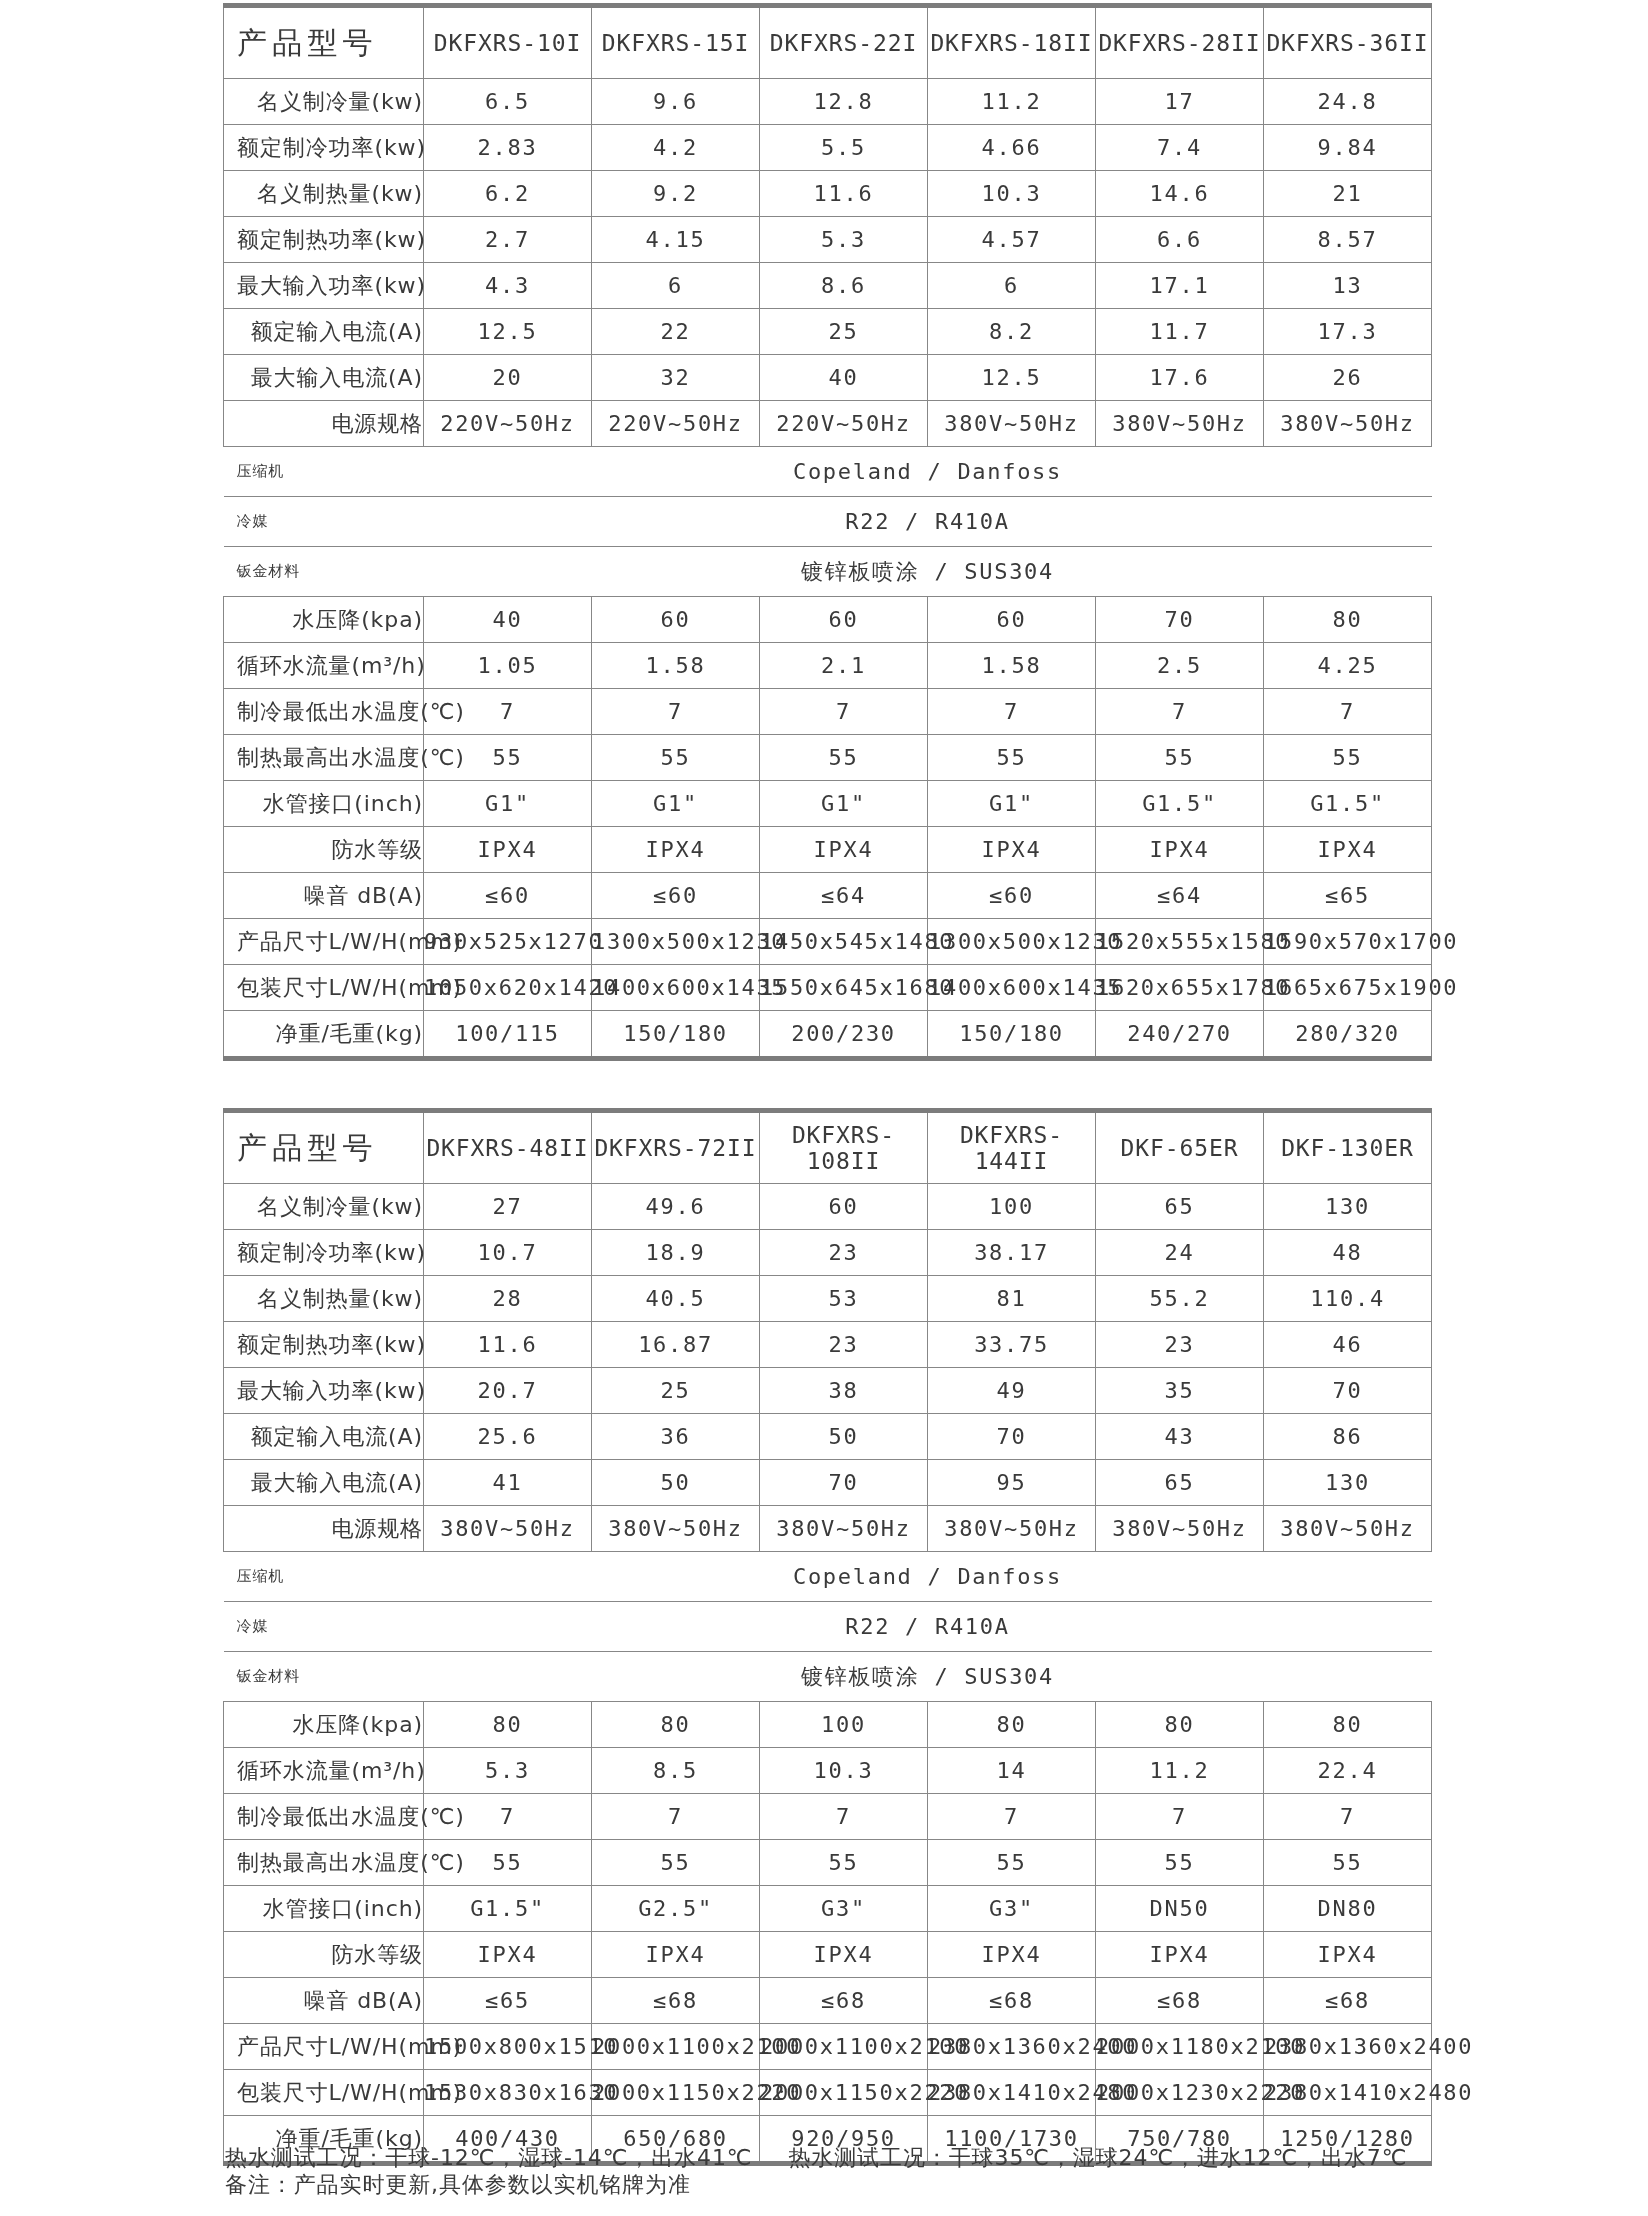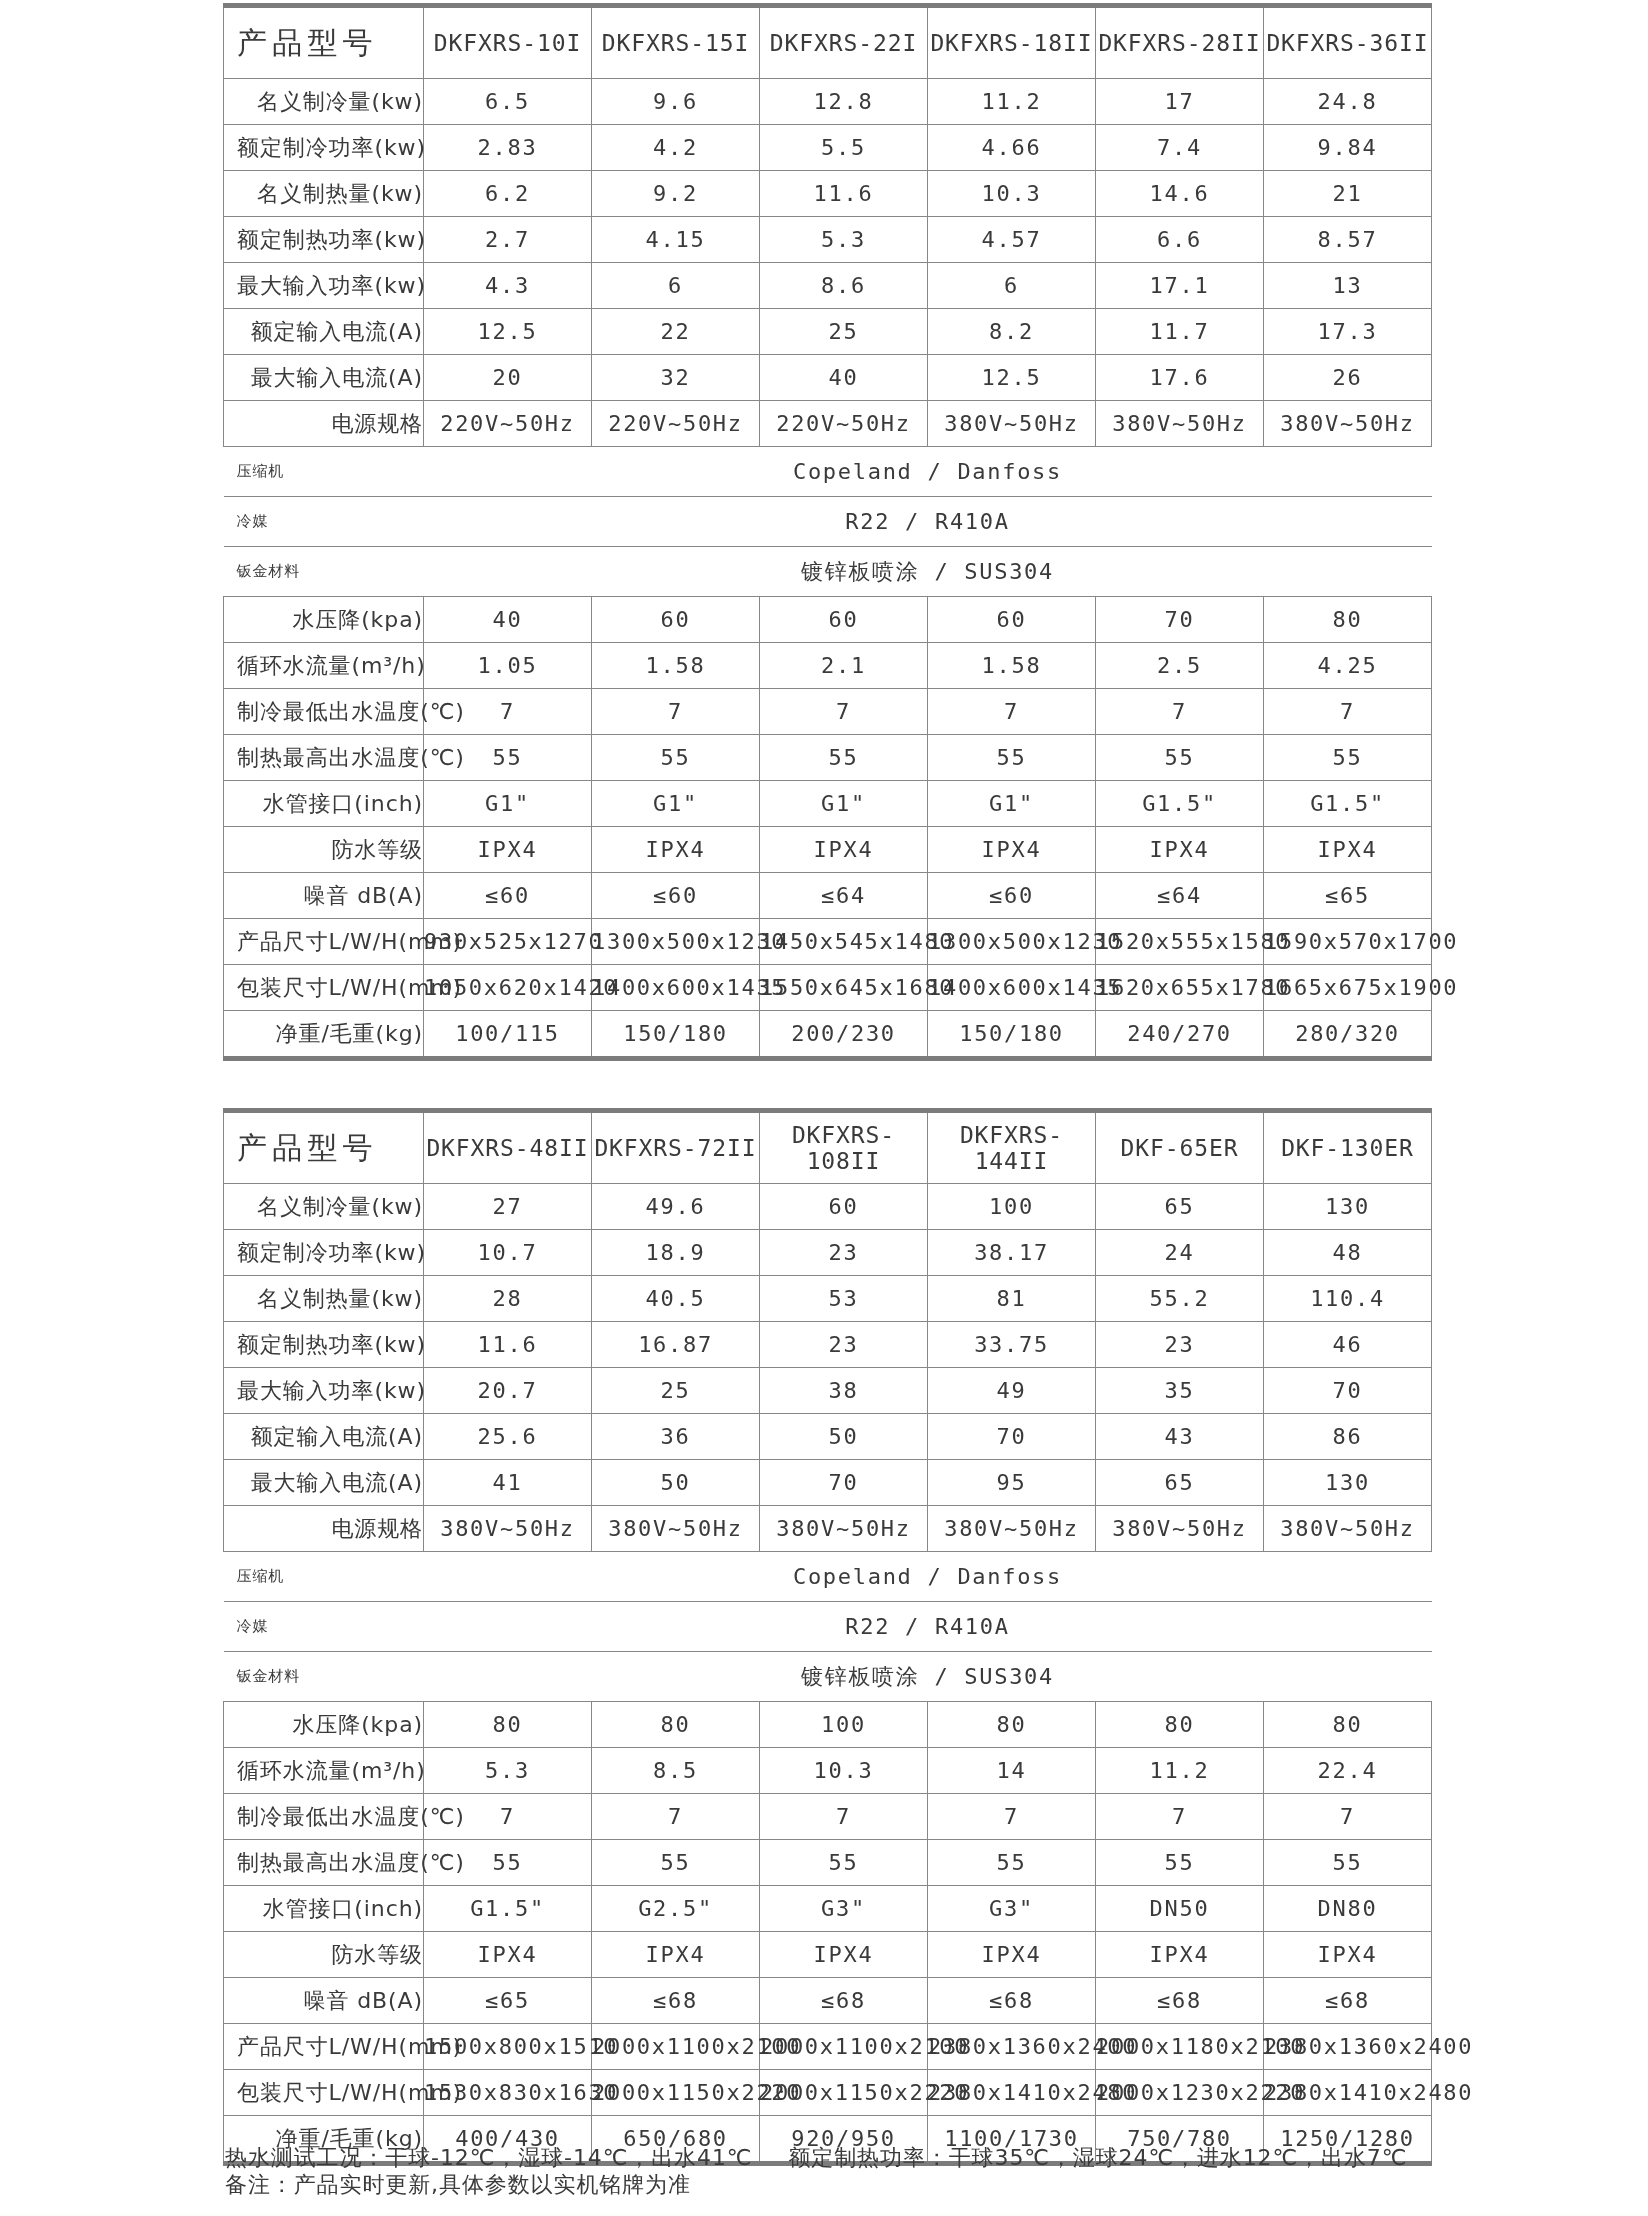--- a/index.html
+++ b/index.html
@@ -530,19 +530,19 @@
           <td class="val">920/950</td>
           <td class="val">1100/1730</td>
           <td class="val">750/780</td>
           <td class="val">1250/1280</td>
         </tr>
       </tbody>
   </table>
 
   <div class="notes">
     <p class="note-line">
-      <span>热水测试工况：干球-12℃，湿球-14℃，出水41℃</span><span class="note-part-right">额定制热功率：干球35℃，湿球24℃，进水12℃，出水7℃</span>
+      <span>热水测试工况：干球-12℃，湿球-14℃，出水41℃</span><span class="note-part-right">热水测试工况：干球35℃，湿球24℃，进水12℃，出水7℃</span>
     </p>
     <p class="note-line">备注：产品实时更新,具体参数以实机铭牌为准</p>
   </div>
 
 </div>
 
 
 </body></html>

